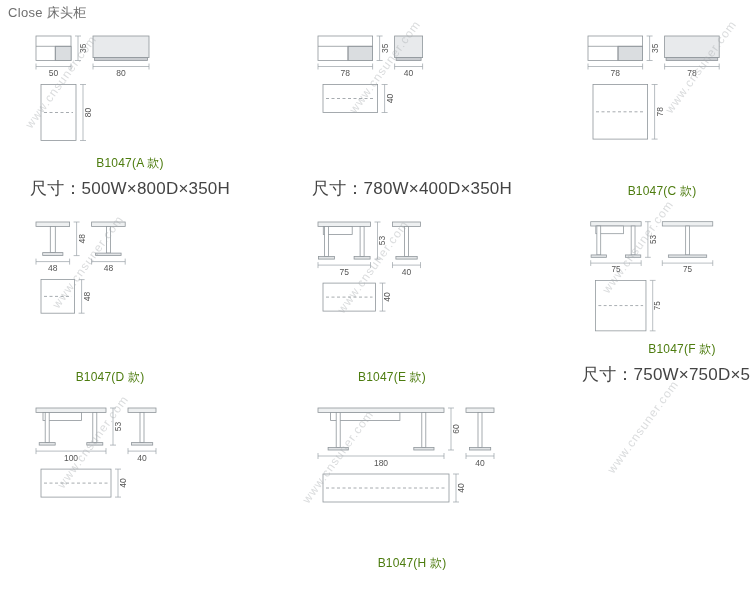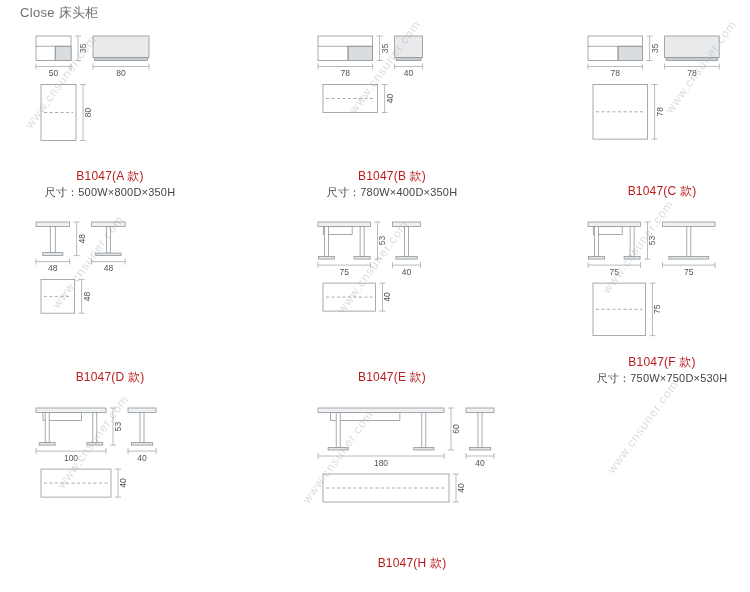--- a/index.html
+++ b/index.html
@@ -3,41 +3,41 @@
 <meta charset="utf-8">
 <style>
   html,body{margin:0;padding:0;}
   body{
     width:750px;height:592px;position:relative;overflow:hidden;
     background:#ffffff;color:#333;
     font-family:"Liberation Sans","DejaVu Sans",sans-serif;
   }
   .page-title{
     position:absolute;top:4px;left:8px;
-    font-size:13px;color:#6f6f6f;letter-spacing:.3px;margin-left:12px;
+    font-size:13px;color:#6f6f6f;letter-spacing:.3px;
   }
   .grid{
     position:absolute;top:24px;left:18px;width:732px;
     display:grid;
     grid-template-columns:282px 270px 180px;
     grid-auto-rows:186px;
   }
   .cell{
     display:flex;flex-direction:column;
     padding:4px 0 10px 12px;box-sizing:border-box;
   }
   .inner{
     display:flex;flex-direction:column;height:100%;
     justify-content:space-between;width:max-content;min-width:160px;
     text-align:center;
   }
   .drawing{display:block;}
   .labels{margin-top:4px;}
-  .p-name{font-size:12px;color:#b91c1c;letter-spacing:.2px;}
-  .p-size{font-size:11px;color:#444;letter-spacing:.2px;text-align:center;}
+  .p-name{font-size:12px;color:#4d7c0f;letter-spacing:.2px;}
+  .p-size{font-size:17px;color:#444;margin-top:5px;letter-spacing:.2px;text-align:center;}
   
   .drawing .ln{stroke:#8f969b;stroke-width:0.8;}
   .drawing .dash{stroke-dasharray:3 2.5;}
   .drawing .dim line{stroke:#9aa1a6;stroke-width:0.7;}
   .drawing .dim text{
     fill:#555;font-size:8.5px;
     font-family:"Liberation Sans","DejaVu Sans",sans-serif;
   }
   .wm{
     position:absolute;white-space:nowrap;pointer-events:none;
@@ -125,21 +125,20 @@
           <rect class="ln" x="11.0" y="56.5" width="54.6" height="28.0" fill="#ffffff"></rect>
           <line class="ln dash" x1="14.0" y1="70.5" x2="62.6" y2="70.5"></line>
           <g class="dim">
             <line x1="72.6" y1="56.5" x2="72.6" y2="84.5"></line>
             <line x1="69.6" y1="56.5" x2="75.6" y2="56.5"></line>
             <line x1="69.6" y1="84.5" x2="75.6" y2="84.5"></line>
             <text x="80.6" y="70.5" text-anchor="middle" transform="rotate(-90 80.6 70.5)">40</text>
           </g>
         </svg>
       <div class="labels">
-        <div class="p-name">B1047(B 款)</div>
         <div class="p-size">尺寸：780W×400D×350H</div>
       </div>
     </div>
   </div>
 
   <div class="cell">
     <div class="inner">
       <svg class="drawing" viewBox="0 0 156 118" width="156" height="118">
           <rect class="ln" x="6.0" y="8.0" width="54.6" height="24.5" fill="#ffffff"></rect>
           <rect class="ln" x="36.0" y="18.3" width="24.6" height="14.2" fill="#dadde0"></rect>

